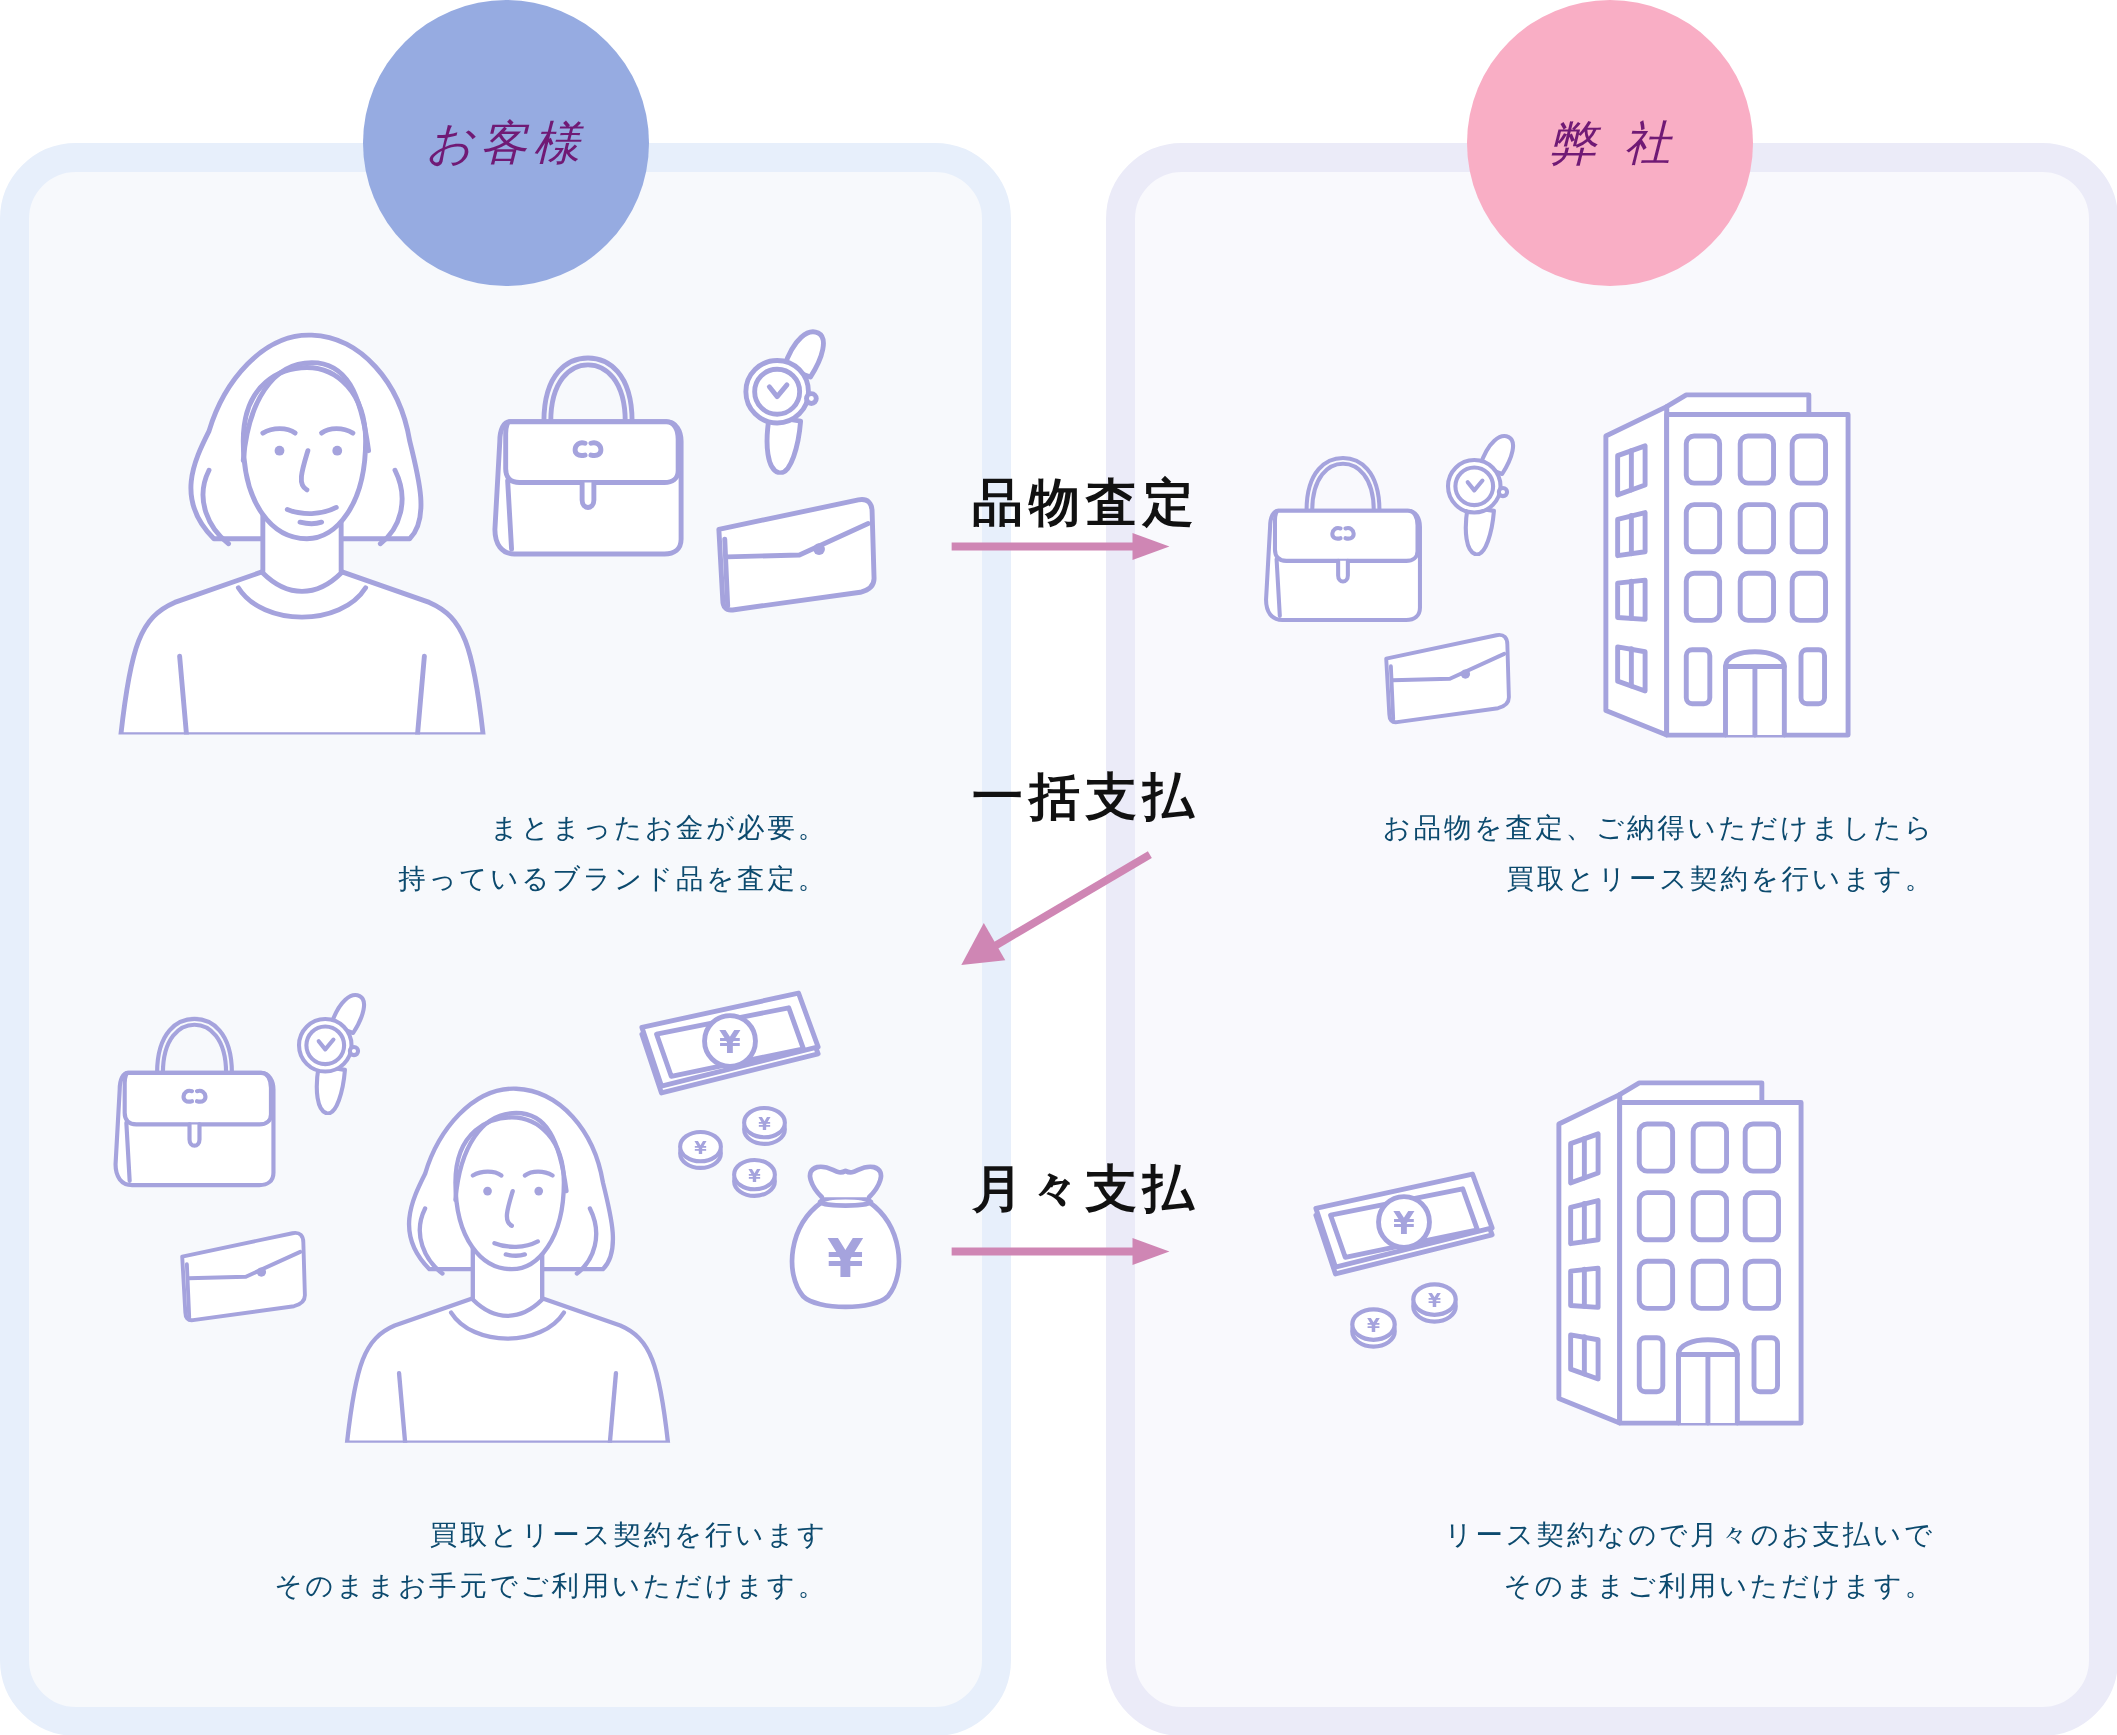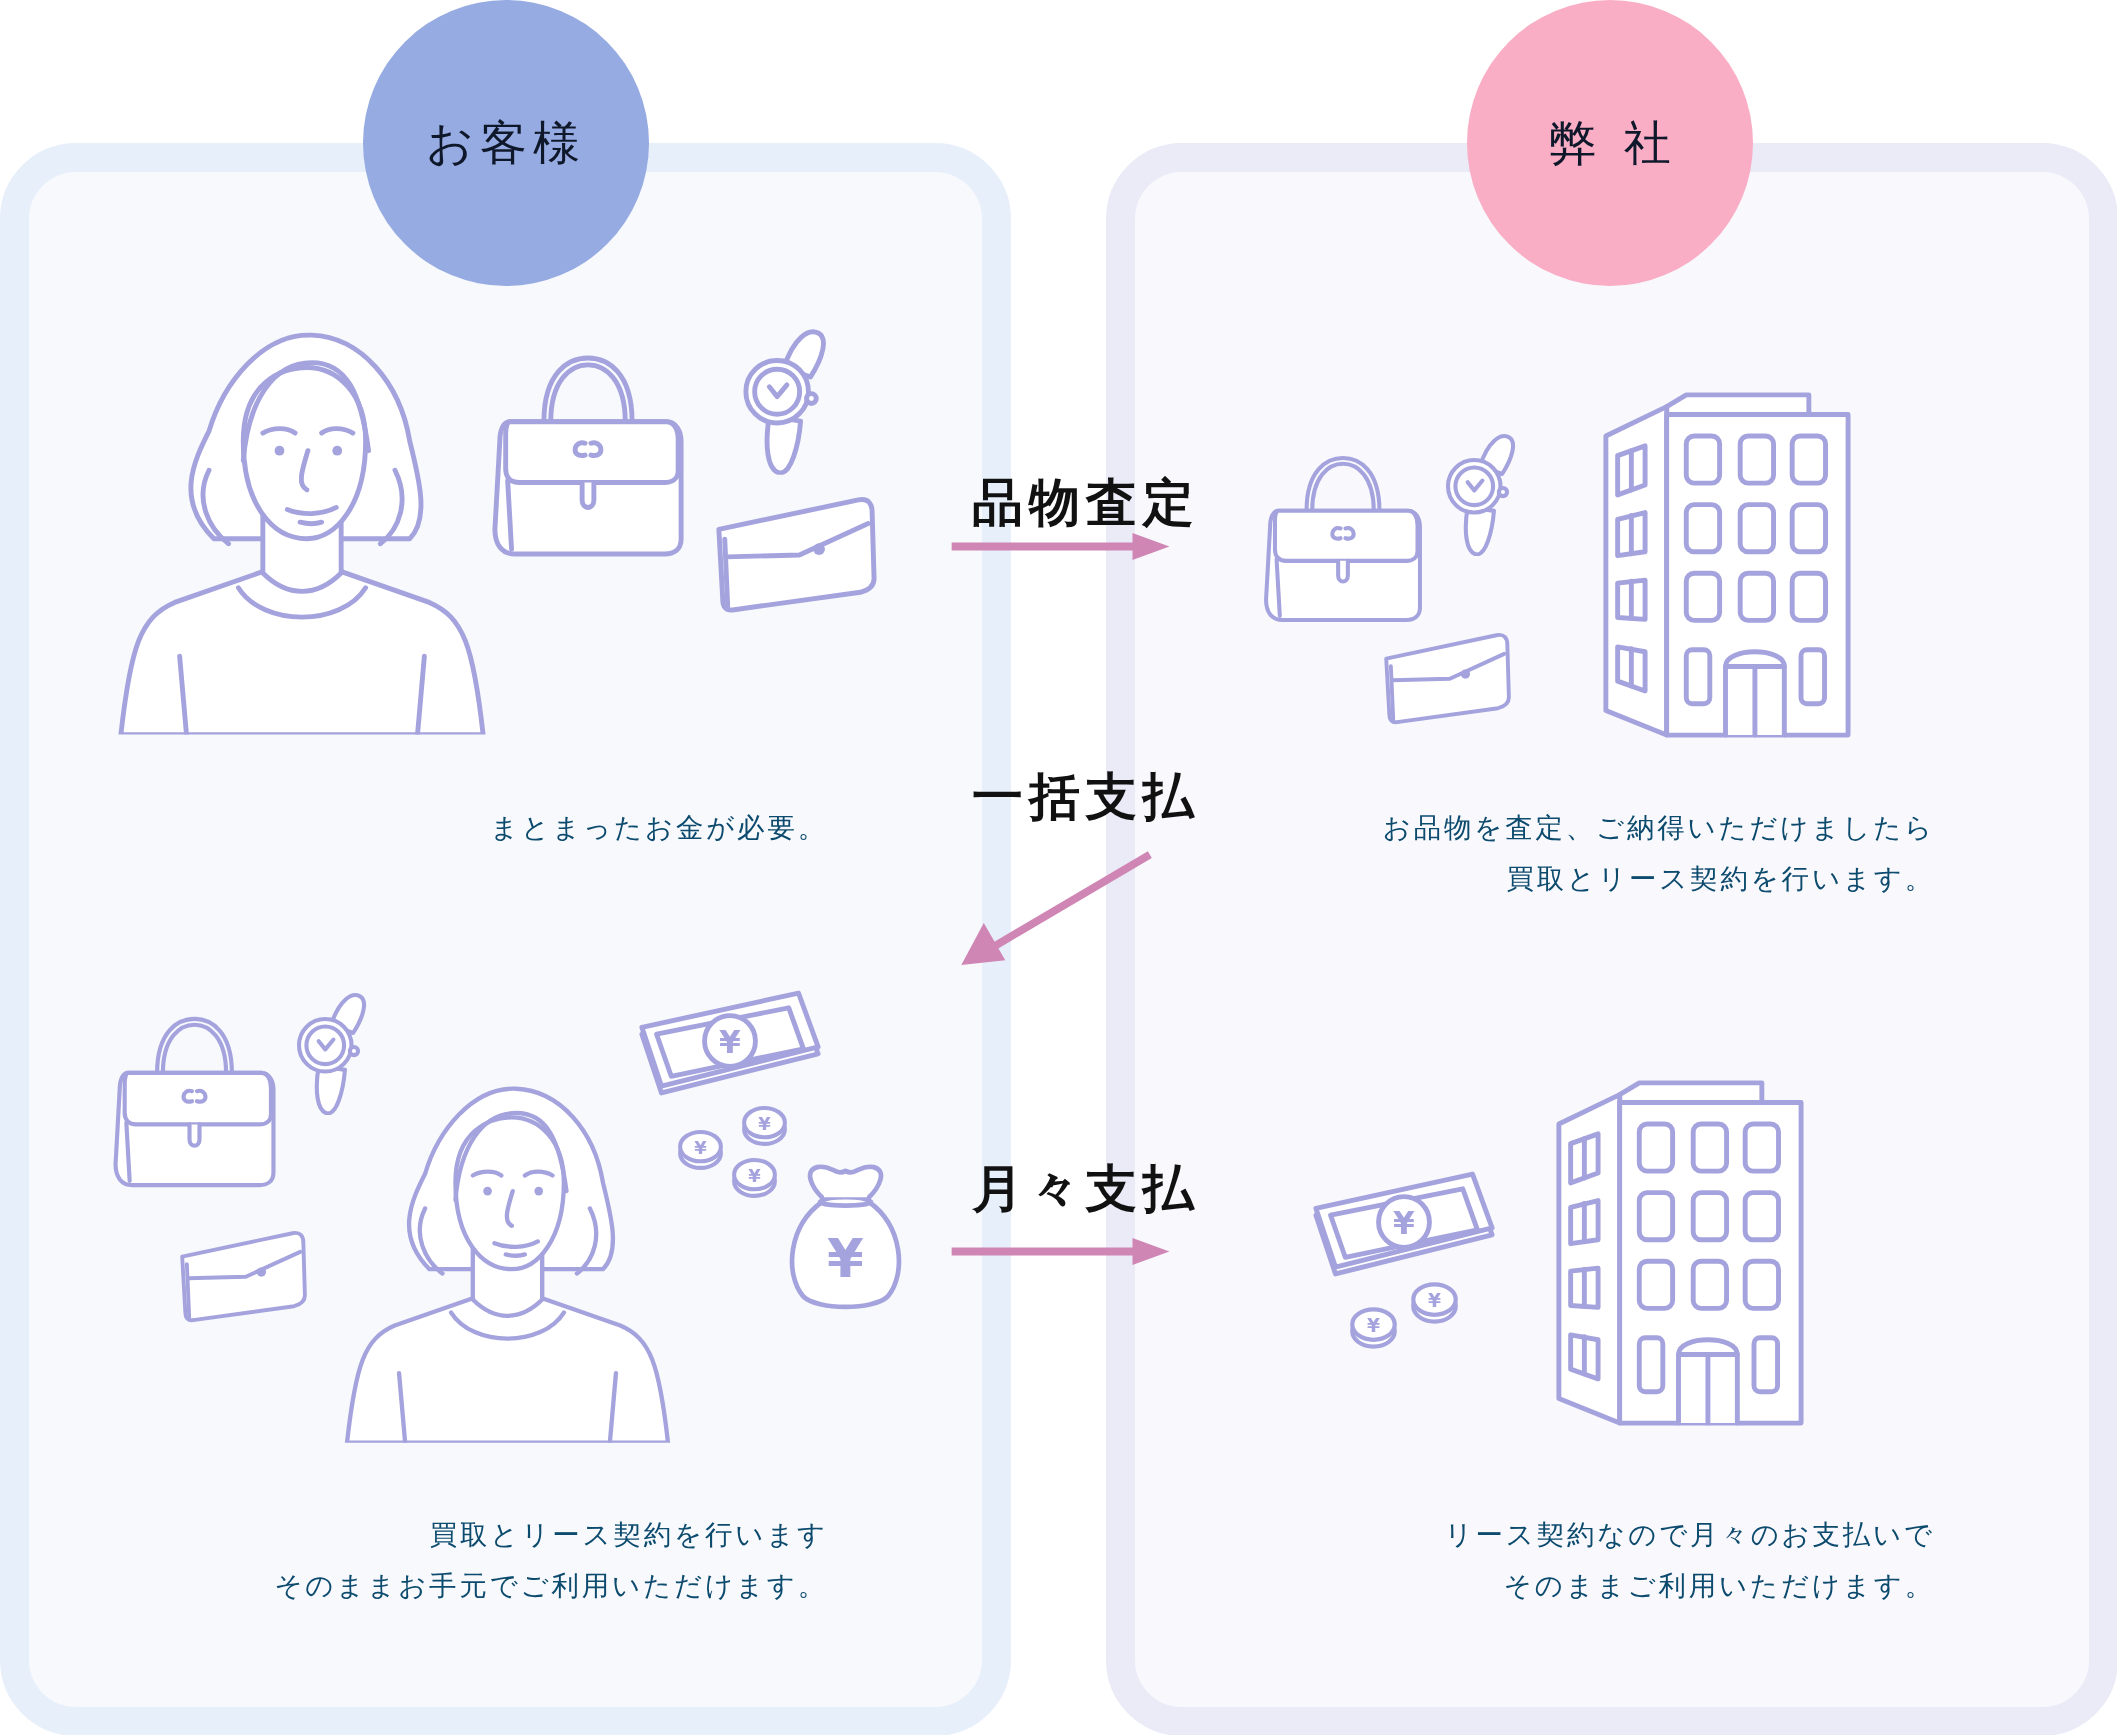--- a/index.html
+++ b/index.html
@@ -3,21 +3,21 @@
 <meta charset="utf-8">
 <style>
   html, body { margin:0; padding:0; background:#ffffff; }
   body { width:2117px; height:1736px; position:relative; overflow:hidden;
          font-family:"DejaVu Sans","Liberation Sans",sans-serif; color:#1a1a1a; }
   .card { position:absolute; box-sizing:border-box; border-radius:76px; border:29px solid; }
   .card-customer { left:0; top:143px; width:1011px; height:1593px; background:#f7f9fc; border-color:#e7effb; }
   .card-company { left:1106px; top:143px; width:1012px; height:1593px; background:#f9f9fd; border-color:#ebebf8; }
   .badge { position:absolute; width:286px; height:286px; border-radius:50%;
            display:flex; align-items:center; justify-content:center;
-           color:#0f172a; font-size:47px; letter-spacing:5.9px; }
+           color:#701a75; font-size:47px; letter-spacing:5.9px;font-style:italic; }
   .badge-customer { left:363px; top:0; background:#96abe1; }
   .badge-company { left:1467px; top:0; background:#f9aec5; letter-spacing:27.4px; padding-left:27.4px; box-sizing:border-box; }
   .flow-label { position:absolute; font-size:51px; font-weight:bold; letter-spacing:5.9px; color:#111; white-space:nowrap;margin-left:16px; }
   .desc { position:absolute; text-align:right; font-size:27.4px; line-height:51px; letter-spacing:2.9px; color:#0c4a6e; white-space:nowrap; }
   .illus { position:absolute; }
   svg.arrow { position:absolute; overflow:visible; }
   .ln { fill:#ffffff; stroke:#a5a3dd; stroke-width:5; stroke-linecap:round; stroke-linejoin:round; }
   .ln-none { fill:none; stroke:#a5a3dd; stroke-width:5; stroke-linecap:round; stroke-linejoin:round; }
   .fillc { fill:#a5a3dd; }
   .yen { fill:#a5a3dd; font-family:"DejaVu Sans",sans-serif; font-weight:bold; text-anchor:middle; }
@@ -154,20 +154,21 @@
   </svg>
 <svg class="illus" style="left:740px;top:328px" width="88" height="147" viewBox="0 0 90 150">
     <use href="#sym-watch"></use>
   </svg>
 <svg class="illus" style="left:711px;top:490px" width="167" height="123" viewBox="0 0 170 125">
     <use href="#sym-wallet"></use>
   </svg>
 
 <div class="desc" style="left:181px;top:802px;width:647px">
   <div>まとまったお金が必要。</div>
+  <div>持っているブランド品を査定。</div>
 </div>
 
 <svg class="illus" style="left:111px;top:1014px" width="167" height="176" viewBox="0 0 170 180">
     <use href="#sym-handbag"></use>
   </svg>
 <svg class="illus" style="left:294px;top:992px" width="74" height="123" viewBox="0 0 75 125">
     <use href="#sym-watch"></use>
   </svg>
 <svg class="illus" style="left:176px;top:1225px" width="132" height="98" viewBox="0 0 135 100">
     <use href="#sym-wallet"></use>

